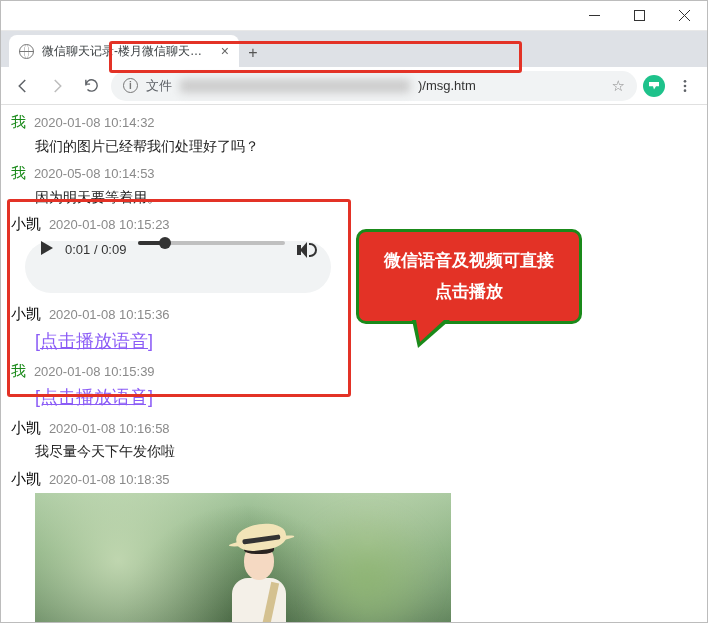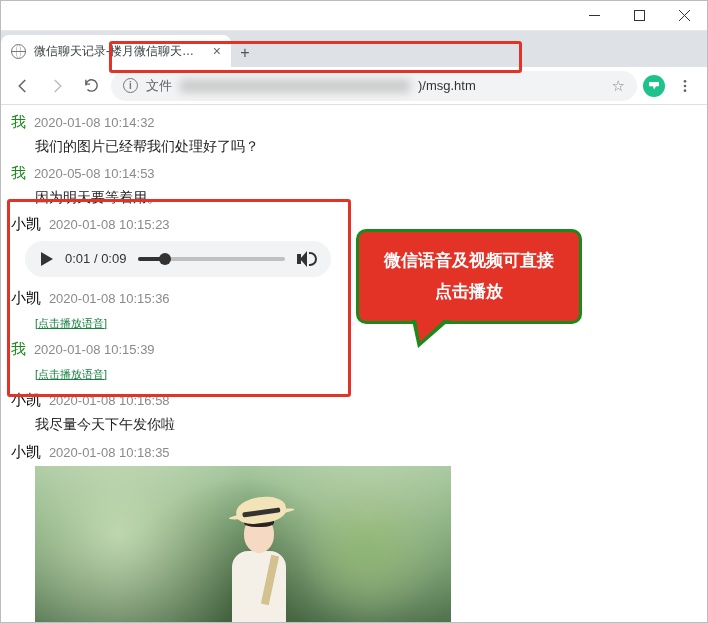--- a/index.html
+++ b/index.html
@@ -1,20 +1,20 @@
 <!DOCTYPE html>
 <html><head>
 <meta charset="utf-8">
 <style>
 *{box-sizing:border-box;margin:0;padding:0;font-family:"Microsoft YaHei",Arial,sans-serif}
 body{background:#fff;width:708px;height:623px;overflow:hidden;position:relative;border:1px solid #bcbcbc}
 .titlebar{height:30px;background:#fff;display:flex;align-items:center;justify-content:flex-end;border-bottom:1px solid #e8e8e8}
 .titlebar .win-btn{width:45px;height:30px;display:flex;align-items:center;justify-content:center;color:#555}
 .titlebar .win-btn svg{width:11px;height:11px}
-.tabbar{height:36px;background:#dee1e6;display:flex;align-items:flex-end;}
+.tabbar{height:36px;background:#dee1e6;display:flex;align-items:flex-end;padding-left:8px}
 .tab{height:32px;background:#fff;border-radius:8px 8px 0 0;display:flex;align-items:center;padding:0 10px;max-width:230px;gap:8px;font-size:12px;color:#3c4043}
 .tab .globe{width:15px;height:15px;border:1.4px solid #777;border-radius:50%;position:relative;flex-shrink:0}
 .tab .globe:before{content:"";position:absolute;inset:0;border-left:1.4px solid #777;border-right:1.4px solid #777;border-radius:50%;transform:scaleX(.4)}
 .tab .globe:after{content:"";position:absolute;left:-1px;right:-1px;top:50%;border-top:1.4px solid #777}
 .tab .title{white-space:nowrap;overflow:hidden;text-overflow:ellipsis}
 .tab .close{color:#666;font-size:14px;cursor:pointer}
 .newtab{width:28px;height:28px;display:flex;align-items:center;justify-content:center;color:#555;font-size:16px}
 .toolbar{height:38px;background:#fff;display:flex;align-items:center;padding:0 8px;gap:6px;border-bottom:1px solid #e0e0e0}
 .nav-btn{width:28px;height:28px;display:flex;align-items:center;justify-content:center;color:#5f6368;border-radius:50%}
 .nav-btn.disabled{color:#bdbdbd}
@@ -26,24 +26,24 @@
 .url-highlight{position:absolute;top:40px;left:108px;width:413px;height:32px;border:3px solid #e33226;border-radius:3px;pointer-events:none;z-index:5}
 .ext-icon{width:22px;height:22px;background:#1ec28b;border-radius:50%;display:flex;align-items:center;justify-content:center}
 .ext-icon:before{content:"";width:10px;height:8px;background:#fff;clip-path:polygon(0 0,100% 0,100% 60%,70% 60%,50% 100%,40% 60%,0 60%)}
 .content{position:relative;padding:6px 10px 12px 10px;height:calc(100% - 104px);overflow:hidden}
 .msg{font-size:14px;line-height:1.4;margin-bottom:4px}
 .msg .sender{font-size:15px}
 .msg .sender.me{color:#1a8a1a}
 .msg .sender.other{color:#000000}
 .msg .ts{color:#8a8a8a;font-size:13px;margin-left:4px}
 .msg .body{margin:4px 0 6px 24px;color:#222;font-size:14px}
-.msg .link{color:#15803d;text-decoration:underline;font-size:11px}
+.msg .link{color:#8b5cf6;text-decoration:underline;font-size:18px}
 .red-box{position:absolute;border:3px solid #e33226;border-radius:3px;pointer-events:none;z-index:4}
 .audio-box{left:6px;top:94px;width:344px;height:198px}
-.audio-player{margin:6px 0 10px 14px;width:306px;height:36px;background:#f1f3f4;border-radius:26px;display:flex;align-items:center;padding:0 16px;gap:12px}
+.audio-player{margin:6px 0 10px 14px;width:306px;height:52px;background:#f1f3f4;border-radius:26px;display:flex;padding:0 16px;gap:12px}
 .play-btn{width:0;height:0;border-left:12px solid #333;border-top:7px solid transparent;border-bottom:7px solid transparent}
 .time-txt{font-size:13px;color:#333}
 .seek{flex:1;height:4px;background:#c0c0c0;border-radius:2px;position:relative}
 .seek:before{content:"";position:absolute;left:0;top:0;bottom:0;width:18%;background:#333;border-radius:2px}
 .seek:after{content:"";position:absolute;left:18%;top:50%;width:12px;height:12px;background:#333;border-radius:50%;transform:translate(-50%,-50%)}
 .vol-icon{width:18px;height:18px;position:relative}
 .vol-icon:before{content:"";position:absolute;left:0;top:4px;width:4px;height:10px;background:#333}
 .vol-icon:after{content:"";position:absolute;left:3px;top:1px;width:0;height:0;border-right:7px solid #333;border-top:8px solid transparent;border-bottom:8px solid transparent}
 .vol-waves{position:absolute;left:12px;top:2px;width:8px;height:14px;border:2px solid #333;border-left:none;border-radius:0 10px 10px 0}
 .callout{position:absolute;left:355px;top:124px;width:226px;z-index:6}

